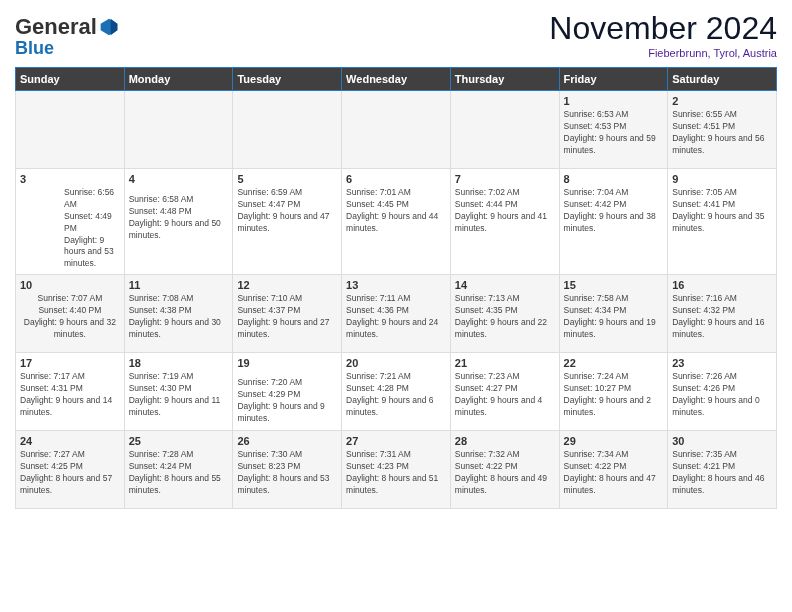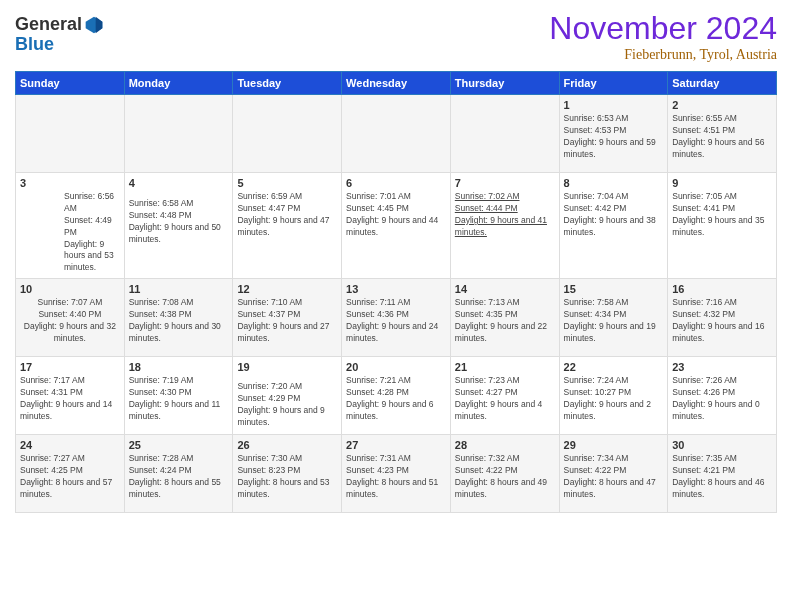--- a/index.html
+++ b/index.html
@@ -18,52 +18,51 @@
       display: flex;
       align-items: flex-start;
       margin-bottom: 8px;
     }
     .logo {
       display: flex;
       align-items: center;
       margin-top: 5px;
     }
     .logo-text {
-      font-size: 18px;
+      font-size: 22px;
       font-weight: bold;
       line-height: 1.1;
     }
     .logo-general { color: #333; }
     .logo-blue { color: #1a6fb5; }
     .logo-icon {
       width: 20px;
       height: 20px;
       margin-left: 2px;
     }
     .title-area {
       margin-left: auto;
       text-align: right;
     }
     .month-title {
       font-size: 32px;
       font-weight: normal;
-      color: #6d28d9;
+      color: #0f172a;
     }
     .subtitle {
-      font-size: 14px;
-      color: #a16207;
-      font-family: Liberation Serif, serif;
+      font-size: 11px;
+      color: #4c1d95;
     }
     table {
       width: 100%;
       border-collapse: collapse;
       table-layout: fixed;
     }
     thead th {
-      background-color: #1d4ed8;
+      background-color: #404040;
       color: #fff;
       font-size: 11px;
       font-weight: bold;
       padding: 5px 4px;
       text-align: left;
       border: 1px solid #2979c0;
     }
     tbody tr {
       background-color: #fff;
     }
@@ -171,21 +170,21 @@
 Daylight: 9 hours and 47 minutes.</div>
           </td>
           <td>
             <span class="day-num">6</span>
             <div class="day-info" style="white-space: pre-line;">Sunrise: 7:01 AM
 Sunset: 4:45 PM
 Daylight: 9 hours and 44 minutes.</div>
           </td>
           <td>
             <span class="day-num">7</span>
-            <div class="day-info" style="white-space: pre-line; text-decoration: underline;">Sunrise: 7:02 AM
+            <div class="day-info" style="white-space: pre-line;">Sunrise: 7:02 AM
 Sunset: 4:44 PM
 Daylight: 9 hours and 41 minutes.</div>
           </td>
           <td>
             <span class="day-num">8</span>
             <div class="day-info" style="white-space: pre-line;">Sunrise: 7:04 AM
 Sunset: 4:42 PM
 Daylight: 9 hours and 38 minutes.</div>
           </td>
           <td>

